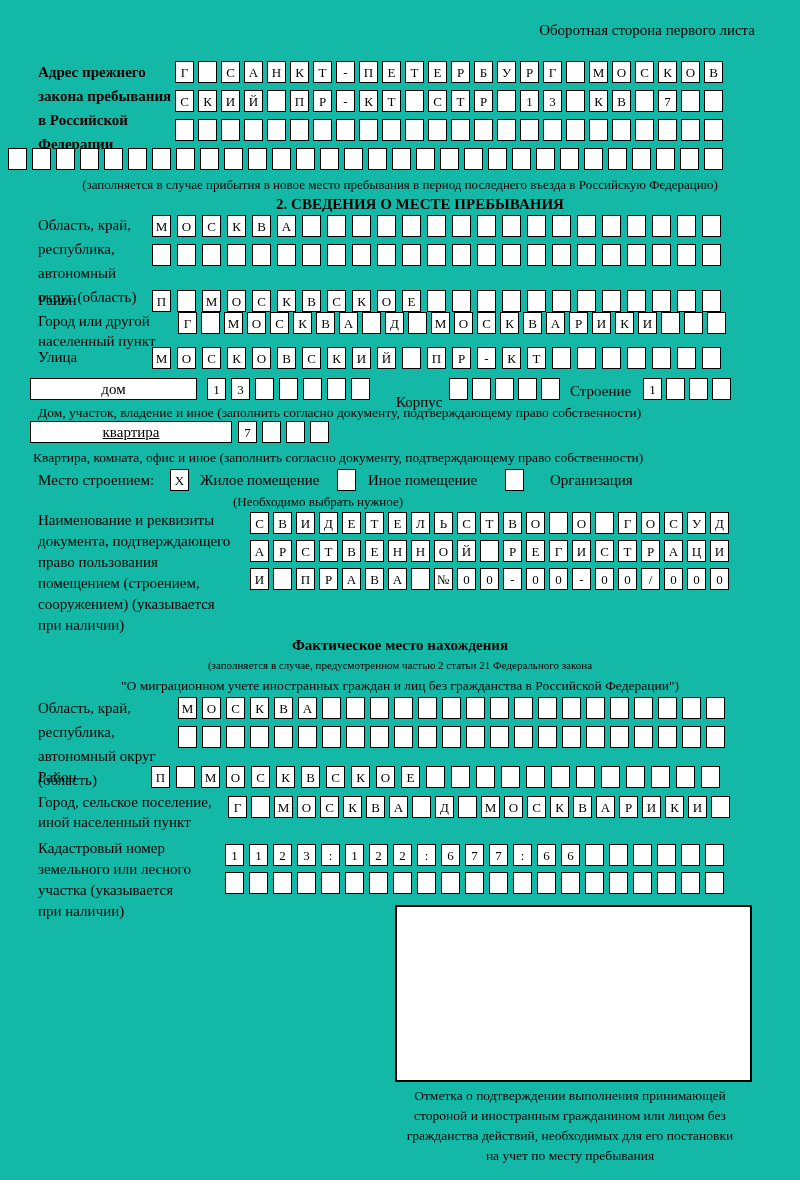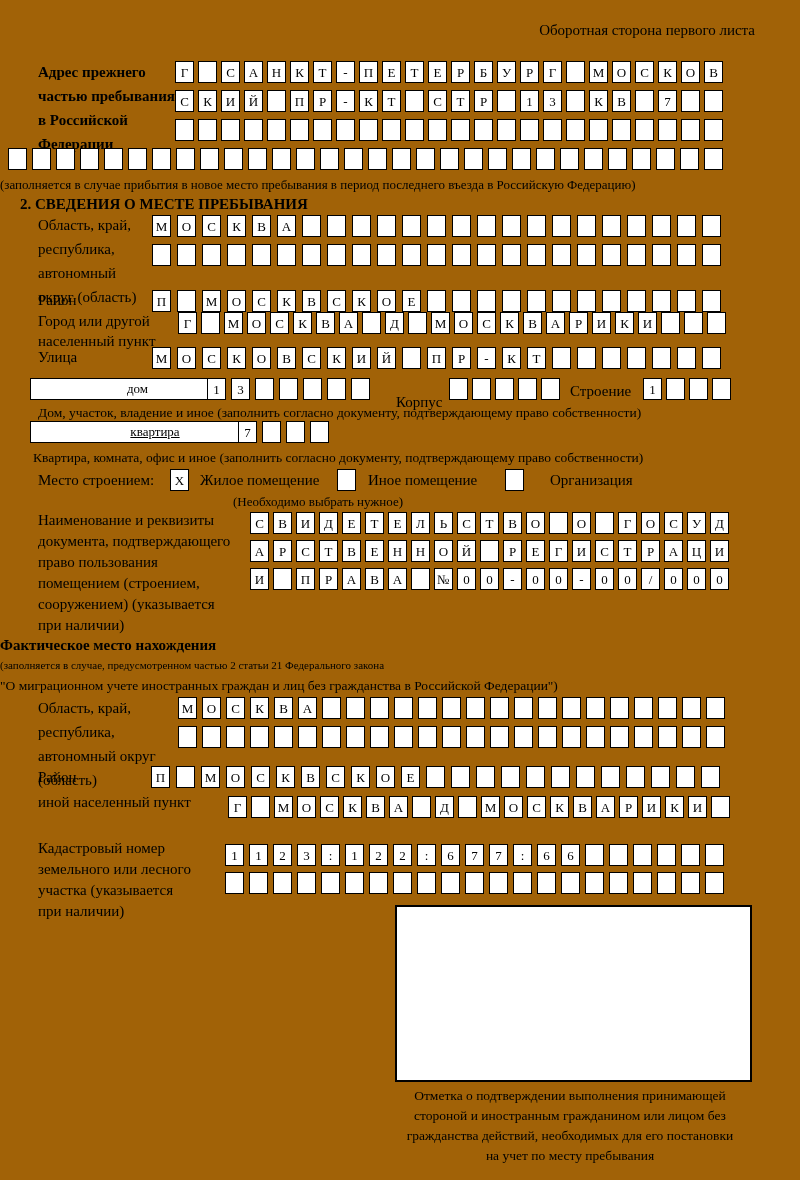--- a/index.html
+++ b/index.html
@@ -1,50 +1,50 @@
 <!DOCTYPE html>
 <html><head>
 <meta charset="utf-8">
 <style>
   html,body{margin:0;padding:0;background:#fff;}
   .page{
-    position:relative;width:800px;height:1180px;background:#a16207;
+    position:relative;width:800px;height:1180px;background:#14b8a6;
     font-family:"Liberation Serif","DejaVu Serif",serif;color:#000;overflow:hidden;
   }
   .abs{position:absolute;}
   .lbl{font-size:15px;line-height:24px;}
   .lbl.lh20{line-height:20px;}
   .lbl.lh21{line-height:21px;}
   .note{font-size:13px;}
-  .center{text-align:left;width:800px;left:0;}
+  .center{text-align:center;width:800px;left:0;}
   .title{font-weight:bold;font-size:15px;}
   .boxrow{display:flex;}
   .g4{gap:4px;} .g5{gap:5px;} .g6{gap:6px;}
   .cell{
     width:17px;height:20px;border:1.5px solid #000;flex:0 0 auto;
     display:inline-flex;align-items:center;justify-content:center;
     font-size:13px;line-height:1;background:#fff;
   }
   .widebox{
     border:1.5px solid #000;height:20px;display:flex;align-items:center;justify-content:center;
-    font-size:13px;background:#fff;padding-left:24px;
+    font-size:15px;background:#fff;
   }
   .stampbox{border:2px solid #000;background:#fff;}
   .rt{text-align:right;}
 </style>
 </head>
 <body>
 
 <div class="page">
 
   <div class="abs lbl rt" style="left:420px;top:18px;width:335px;">Оборотная сторона первого листа</div>
 
   <div class="abs lbl" style="left:38px;top:60px;width:150px;font-weight:bold;">
       <div>Адрес прежнего</div>
-      <div>частью пребывания</div>
+      <div>закона пребывания</div>
       <div>в Российской</div>
       <div>Федерации</div>
     </div>
   <div class="abs boxrow g4" style="left:175px;top:61px;">
       <span class="cell">Г</span>
       <span class="cell"></span>
       <span class="cell">С</span>
       <span class="cell">А</span>
       <span class="cell">Н</span>
       <span class="cell">К</span>
@@ -508,20 +508,21 @@
       <span class="cell"></span>
       <span class="cell"></span>
       <span class="cell"></span>
       <span class="cell"></span>
       <span class="cell"></span>
       <span class="cell"></span>
       <span class="cell"></span>
     </div>
 
   <div class="abs lbl lh20" style="left:38px;top:792px;width:190px;">
+      <div>Город, сельское поселение,</div>
       <div>иной населенный пункт</div>
     </div>
   <div class="abs boxrow g4" style="left:228px;top:796px;">
       <span class="cell">Г</span>
       <span class="cell"></span>
       <span class="cell">М</span>
       <span class="cell">О</span>
       <span class="cell">С</span>
       <span class="cell">К</span>
       <span class="cell">В</span>

